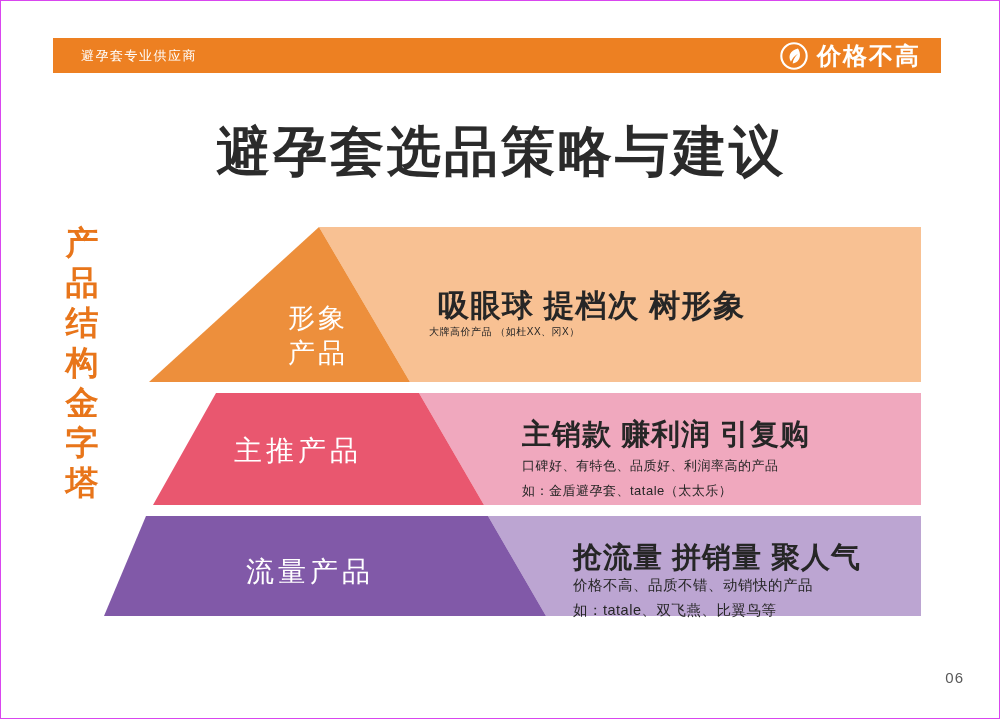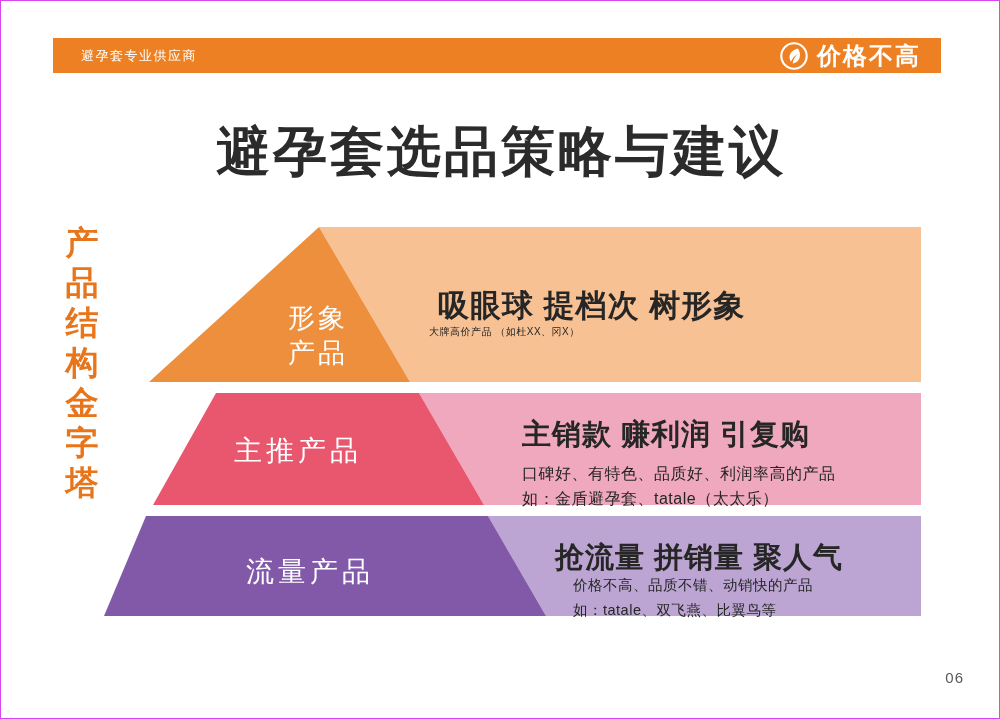--- a/index.html
+++ b/index.html
@@ -101,25 +101,25 @@
   }
 
   
   #tier1-label { left:262px; top:300px; width:110px; font-size:27px; line-height:35px; letter-spacing:3px; }
   #tier1-head  { left:428px; top:284px; font-size:31px; letter-spacing:1px;margin-left:9px; }
   #tier1-sub   { left:428px; top:320px; font-size:10px; line-height:22px; letter-spacing:0.5px; }
 
   
   #tier2-label { left:233px; top:432px; width:180px; font-size:28px; line-height:36px; letter-spacing:4px; text-align:left; }
   #tier2-head  { left:521px; top:414px; font-size:29px; letter-spacing:1px; }
-  #tier2-sub   { left:521px; top:452px; font-size:16px; line-height:25px; letter-spacing:0.5px;margin-top:8px; }
+  #tier2-sub   { left:521px; top:452px; font-size:13px; line-height:25px; letter-spacing:0.5px; }
 
   
   #tier3-label { left:245px; top:553px; width:180px; font-size:28px; line-height:36px; letter-spacing:4px; text-align:left; }
-  #tier3-head  { left:554px; top:537px; font-size:29px; letter-spacing:1px; }
+  #tier3-head  { left:572px; top:537px; font-size:29px; letter-spacing:1px; }
   #tier3-sub   { left:572px; top:572px; font-size:14.5px; line-height:25px; letter-spacing:0.5px; }
 
   
   #page-number {
     position:absolute;
     right:35px; bottom:32px;
     color:#595959;
     font-size:15px;
     letter-spacing:1px;
   }

